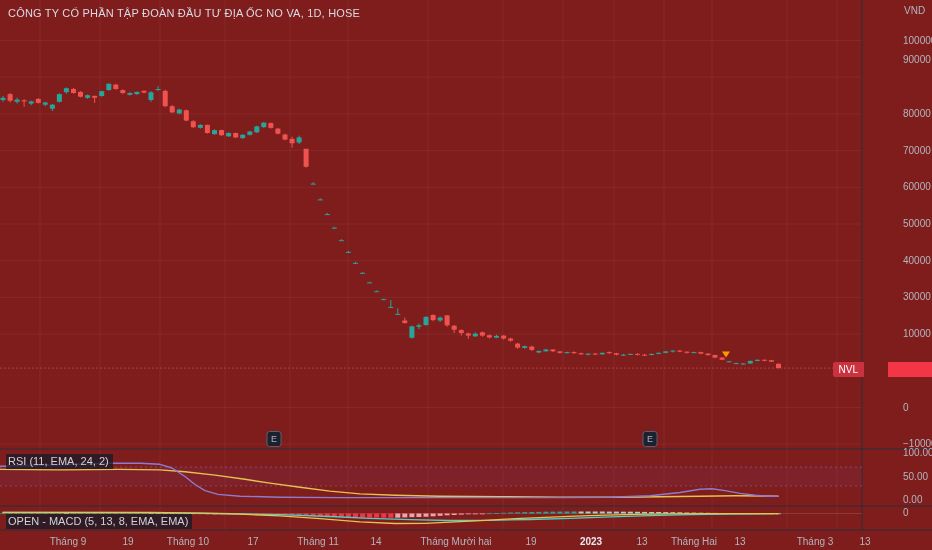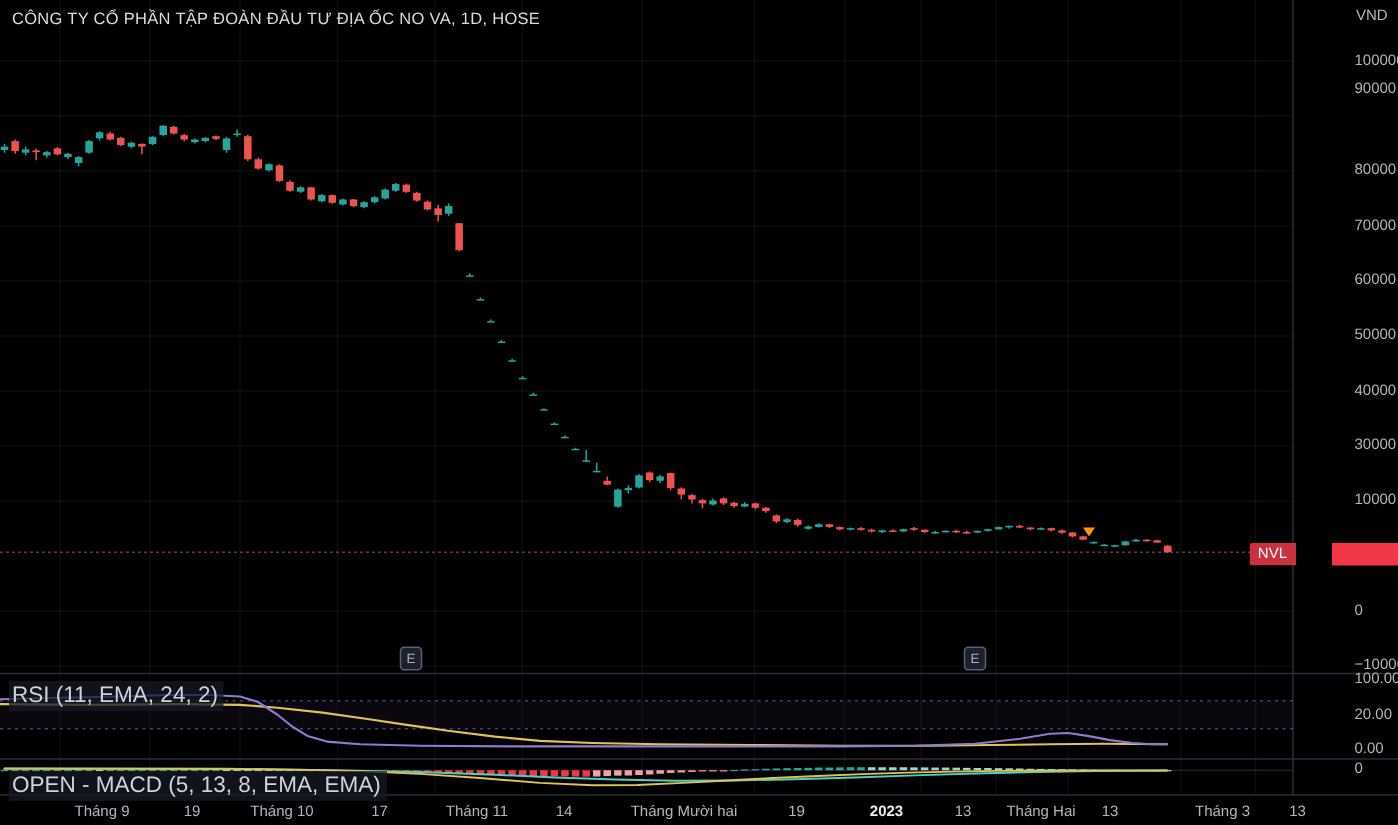--- a/index.html
+++ b/index.html
@@ -1,33 +1,33 @@
 <!DOCTYPE html>
 <html><head>
 <meta charset="utf-8">
 <style>
   html,body{margin:0;padding:0;background:#0e111a;}
   #app{
     position:relative;width:932px;height:550px;overflow:hidden;
-    background:#000000;
+    background:#7f1d1d;
     font-family:"Liberation Sans",sans-serif;
     -webkit-font-smoothing:antialiased;
   }
   #chart-svg{position:absolute;left:0;top:0;}
   .title{
     position:absolute;left:8px;top:7px;font-size:11px;letter-spacing:.2px;
     color:#d8dbe3;z-index:5;white-space:nowrap;
   }
   .axis-label{position:absolute;font-size:10px;color:#b2b5be;z-index:4;white-space:nowrap;}
   .vnd{left:904px;top:5px;}
   .price-tick{left:903px;}
   .x-tick{transform:translateX(-50%);top:536px;margin-left:28px;}
   .x-tick.bold{color:#e8eaf0;font-weight:bold;}
   .pane-label{
-    position:absolute;font-size:15px;color:#cfd2da;z-index:5;
+    position:absolute;font-size:11px;color:#cfd2da;z-index:5;
     background:rgba(21,26,38,.75);padding:1px 4px 2px 2px;white-space:nowrap;
   }
   .price-badge{
     position:absolute;top:362px;right:0;height:15px;display:flex;z-index:6;
     font-size:10px;color:#fff;line-height:15px;border-radius:2px 0 0 2px;overflow:hidden;gap:24px;
   }
   .price-badge .sym{background:#c9323e;padding:0 6px;}
   .price-badge .val{background:#f23645;padding:16px 5px;min-width:34px;text-align:center;}
   .e-badge{
     position:absolute;width:13px;height:14px;border:1px solid #5c606c;border-radius:3px;
@@ -431,21 +431,21 @@
       <div class="axis-label price-tick" style="top: 108px;">80000</div>
       <div class="axis-label price-tick" style="top: 145px;">70000</div>
       <div class="axis-label price-tick" style="top: 181px;">60000</div>
       <div class="axis-label price-tick" style="top: 218px;">50000</div>
       <div class="axis-label price-tick" style="top: 255px;">40000</div>
       <div class="axis-label price-tick" style="top: 291px;">30000</div>
       <div class="axis-label price-tick" style="top: 328px;">10000</div>
       <div class="axis-label price-tick" style="top: 402px;">0</div>
       <div class="axis-label price-tick" style="top: 438px;">−10000</div>
       <div class="axis-label price-tick" style="top: 447px;">100.00</div>
-      <div class="axis-label price-tick" style="top: 471px;">20.00</div>
+      <div class="axis-label price-tick" style="top: 471px;">50.00</div>
       <div class="axis-label price-tick" style="top: 494px;">0.00</div>
       <div class="axis-label price-tick" style="top: 507px;">0</div>
       <div class="axis-label x-tick" style="left: 40px;">Tháng 9</div>
       <div class="axis-label x-tick" style="left: 100px;">19</div>
       <div class="axis-label x-tick" style="left: 160px;">Tháng 10</div>
       <div class="axis-label x-tick" style="left: 225px;">17</div>
       <div class="axis-label x-tick" style="left: 290px;">Tháng 11</div>
       <div class="axis-label x-tick" style="left: 348px;">14</div>
       <div class="axis-label x-tick" style="left: 428px;">Tháng Mười hai</div>
       <div class="axis-label x-tick" style="left: 503px;">19</div>

